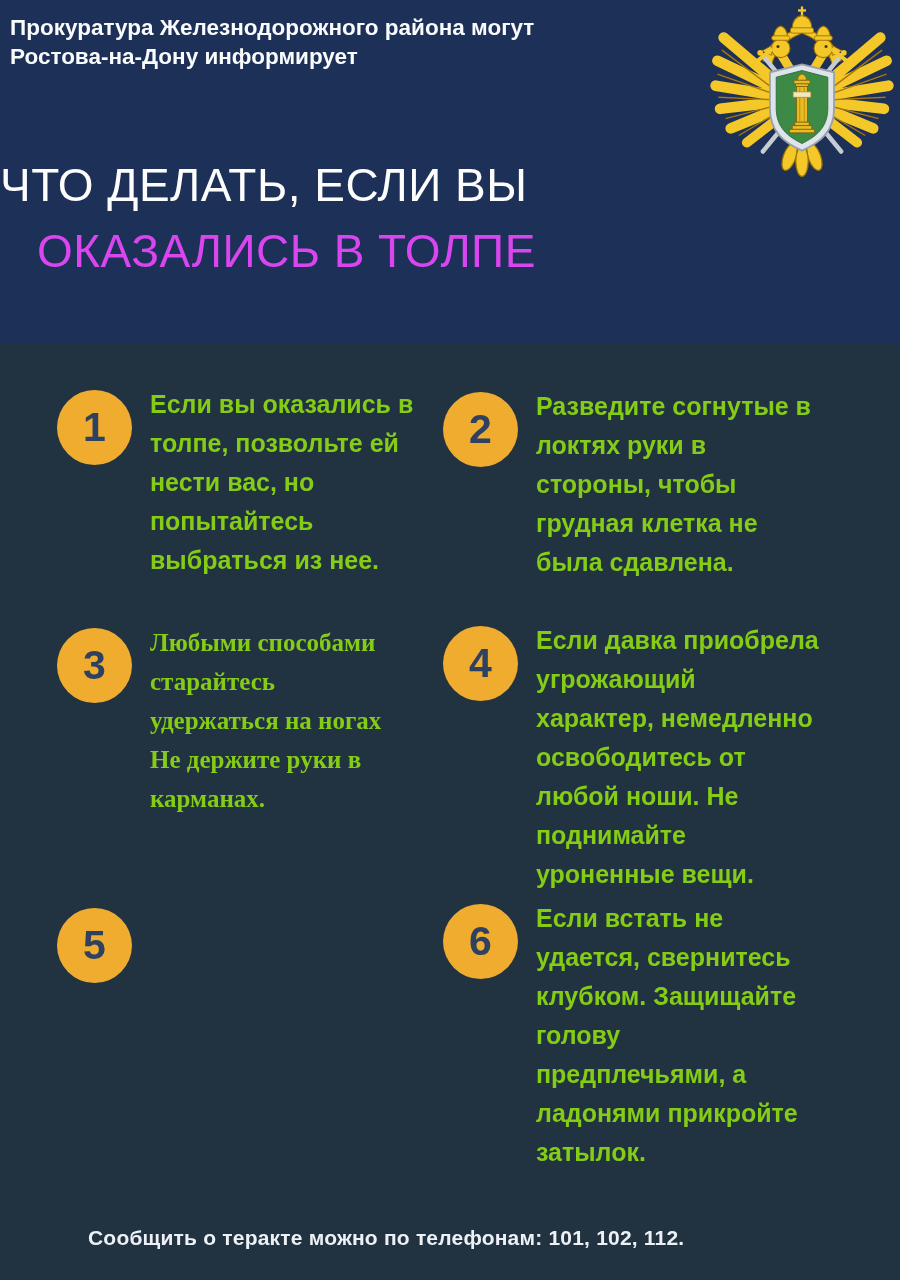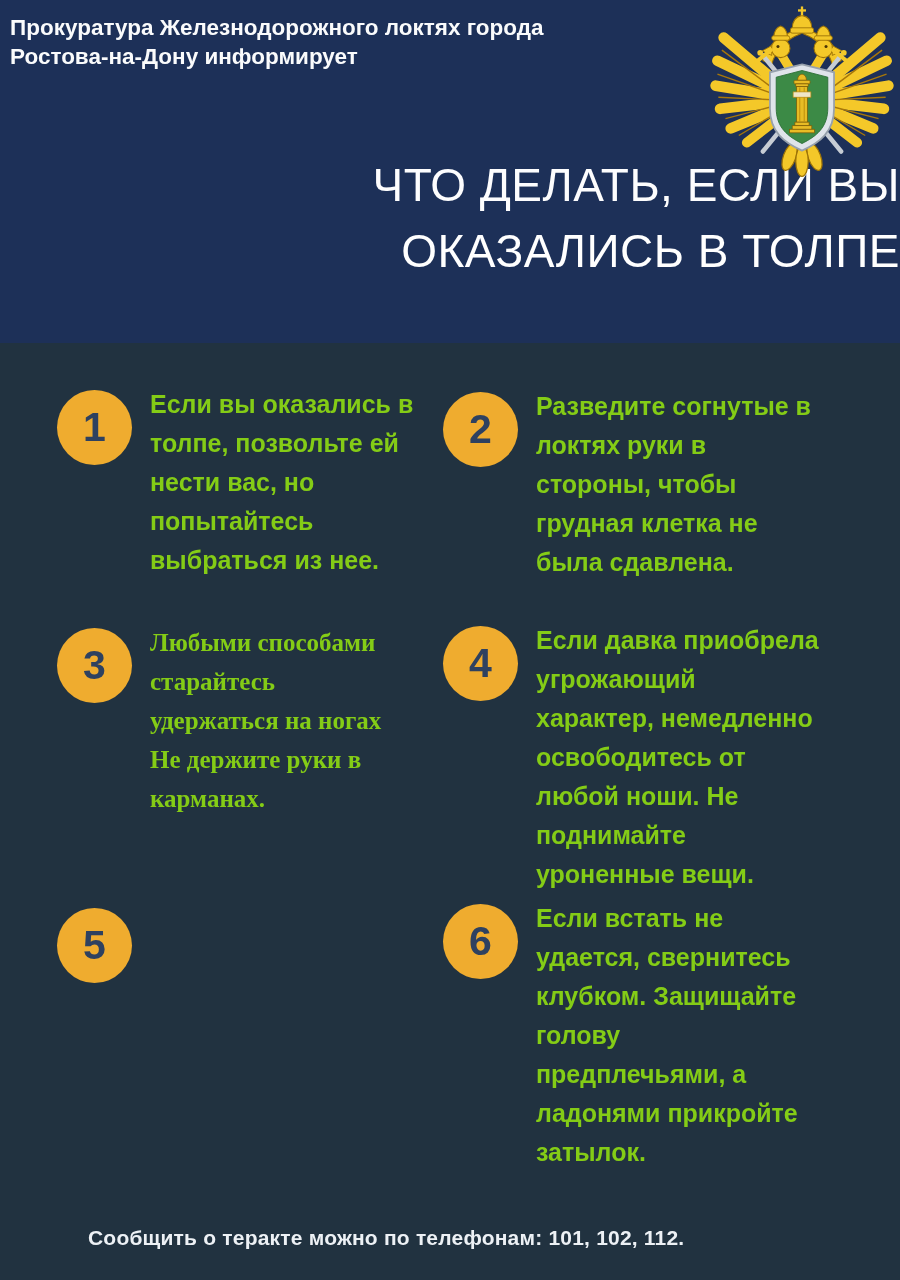--- a/index.html
+++ b/index.html
@@ -8,25 +8,25 @@
     background:#213240;
     font-family:"Liberation Sans","DejaVu Sans",sans-serif;
   }
   
   .header{position:absolute;left:0;top:0;width:900px;height:343px;background:#1d3058;}
   .org-text{
     position:absolute;left:10px;top:13px;width:640px;
     font-size:22.5px;font-weight:600;line-height:29px;color:#fafbfc;
   }
   .title{
-    position:absolute;left:0;top:152px;width:900px;text-align:right;
+    position:absolute;left:0;top:152px;width:900px;text-align:left;
     font-size:46px;font-weight:400;line-height:66px;letter-spacing:.5px;
   }
   .title-line1{color:#fdfdfe;}
-  .title-line2{color:#ffffff;}
+  .title-line2{color:#d946ef;padding-left:37px;}
   .emblem{position:absolute;top:2px;right:6px;width:184px;height:178px;}
   
   .tip{position:absolute;display:flex;align-items:flex-start;}
   .badge{
     flex:0 0 75px;width:75px;height:75px;border-radius:50%;
     background:#efac2f;color:#2e4160;
     display:flex;align-items:center;justify-content:center;
     font-size:41px;font-weight:700;
   }
   .tip-text{
@@ -46,21 +46,21 @@
     font-size:21px;font-weight:700;color:#edf1f5;letter-spacing:.2px;margin-top:20px;
   }
 </style>
 </head>
 <body>
 
 <div class="canvas">
 
   <div class="header">
     <div class="org-text">
-      <div>Прокуратура Железнодорожного локтях города</div>
+      <div>Прокуратура Железнодорожного района могут</div>
       <div>Ростова-на-Дону информирует</div>
     </div>
 
     <div class="title">
       <div class="title-line1">ЧТО ДЕЛАТЬ, ЕСЛИ ВЫ</div>
       <div class="title-line2">ОКАЗАЛИСЬ В ТОЛПЕ</div>
     </div>
 
     <svg class="emblem" viewBox="0 0 200 200" aria-hidden="true">
 

